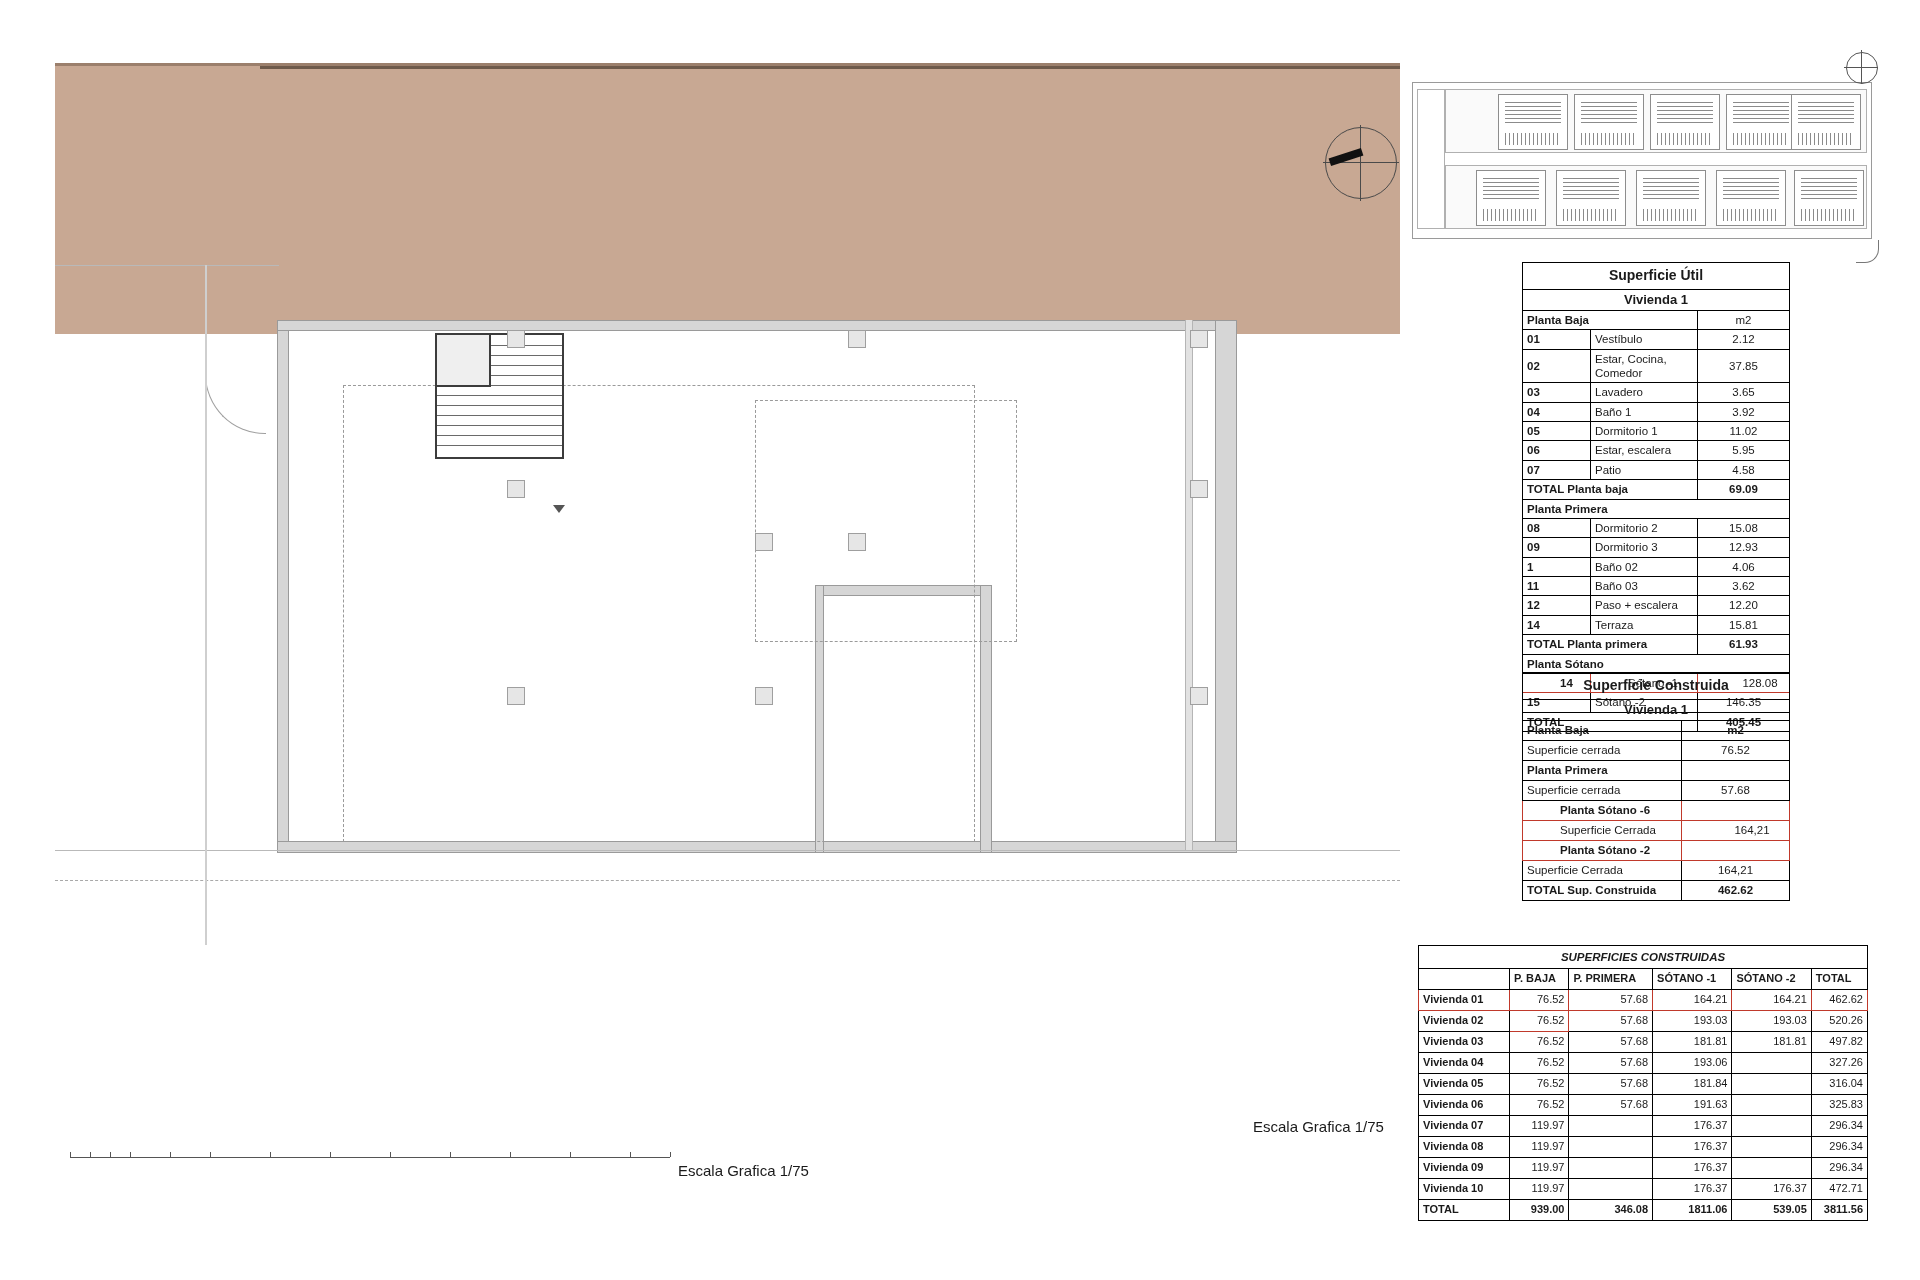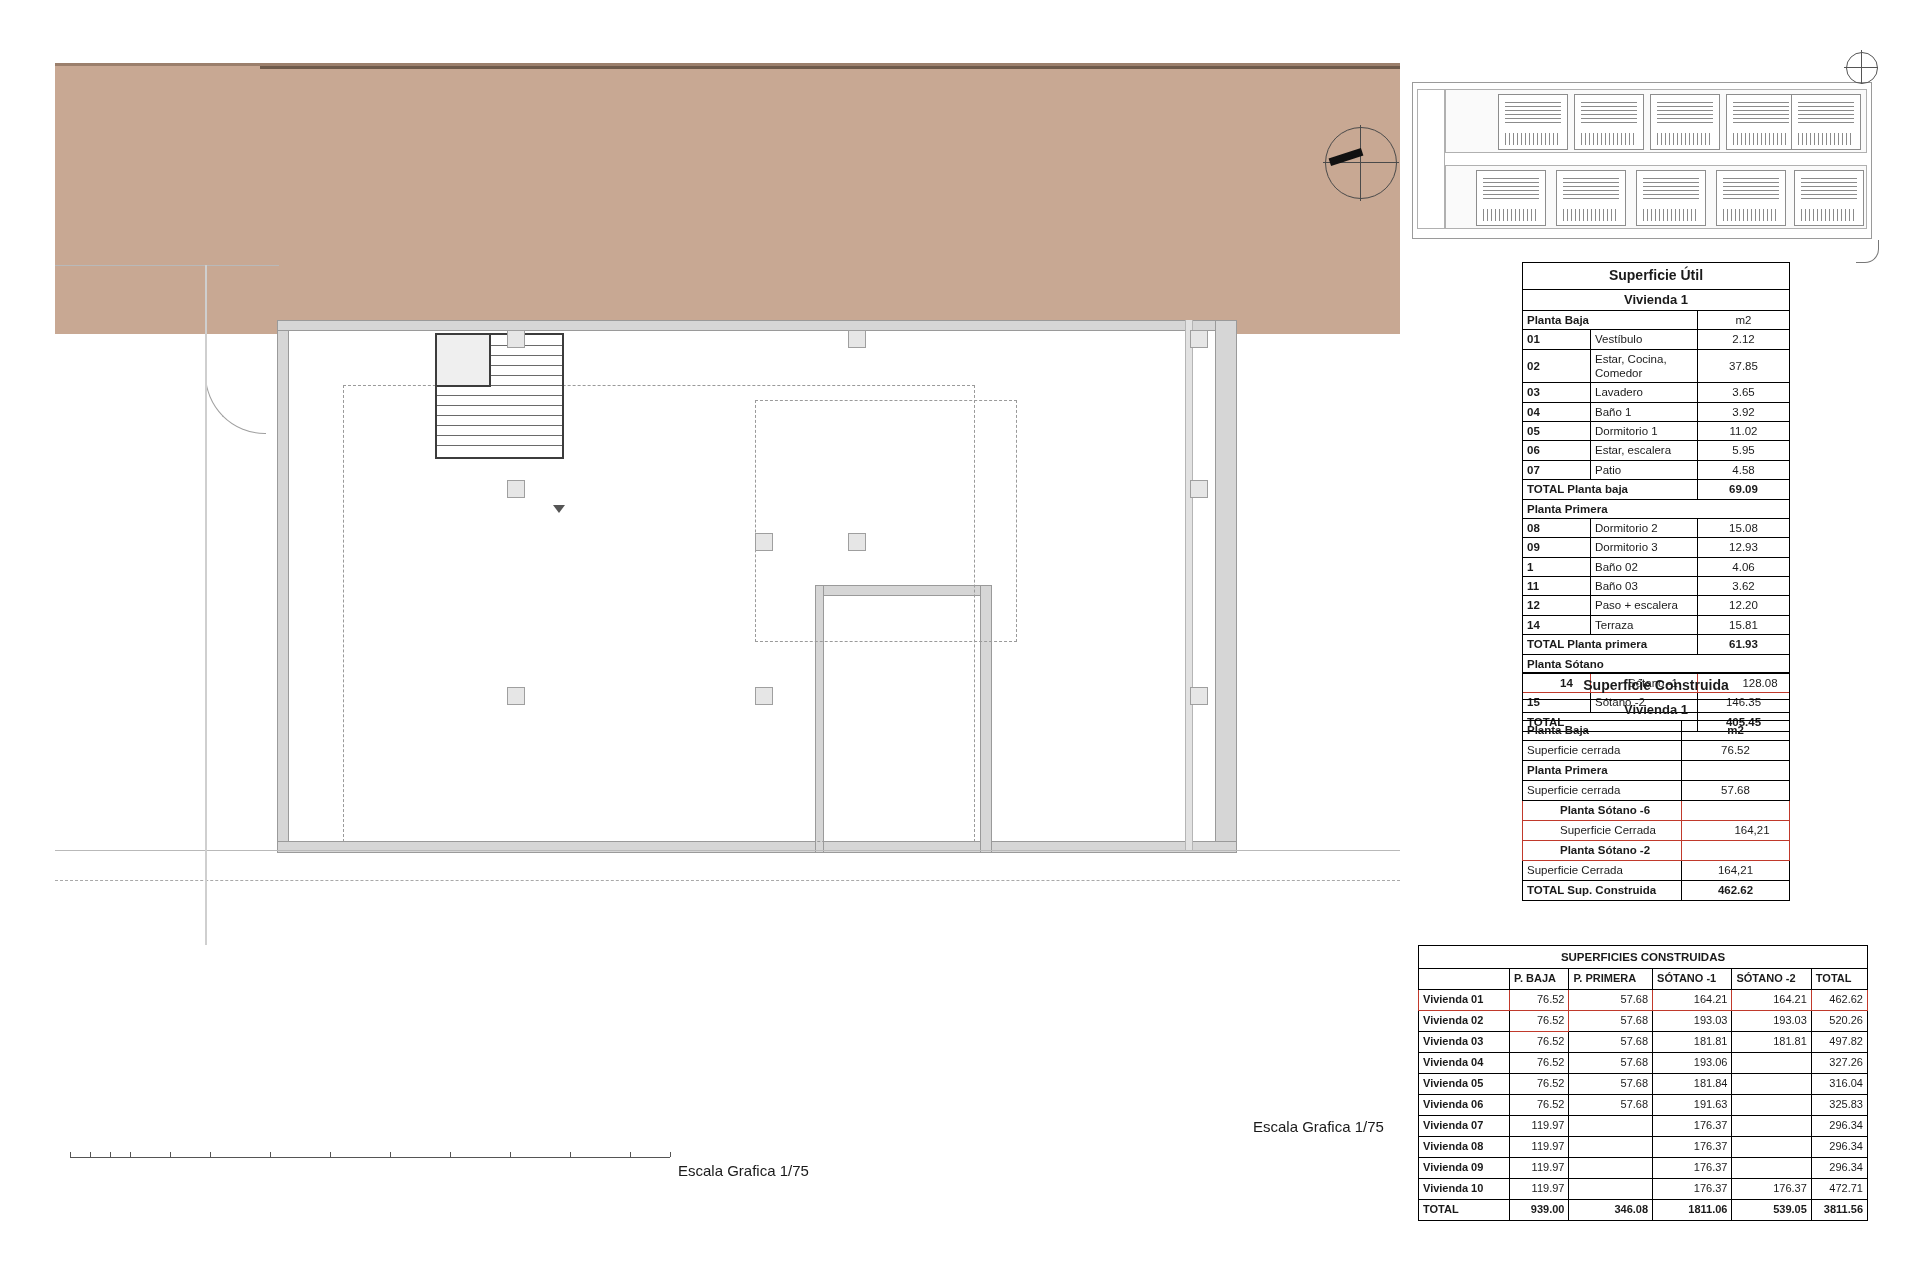--- a/index.html
+++ b/index.html
@@ -107,21 +107,21 @@
 
   .tbl-constr{position:absolute;left:1522px;top:672px;width:268px;}
   .tbl-constr td{height:15px;}
   .tbl-constr .title{text-align:center;font-weight:bold;font-size:14px;padding:4px;margin-top:25px;}
   .tbl-constr .sub{text-align:center;font-weight:bold;font-size:13px;padding:2px;}
   .tbl-constr .num{text-align:center;width:66px;}
   .tbl-constr .b{font-weight:bold;}
 
   .tbl-sup{position:absolute;left:1418px;top:945px;width:450px;}
   .tbl-sup td,.tbl-sup th{height:16px;font-size:11px;}
-  .tbl-sup .title{text-align:center;font-weight:bold;font-size:11.5px;padding:3px;}
+  .tbl-sup .title{text-align:center;font-weight:bold;font-size:11.5px;padding:3px;font-style:italic;}
   .tbl-sup th{font-weight:bold;text-align:left;}
   .tbl-sup .rowlab{font-weight:bold;text-align:left;width:82px;}
   .tbl-sup .v{text-align:right;}
   .tbl-sup .totalrow td{font-weight:bold;}
   .redcell{border:1px solid #c0392b !important;}
 </style>
 </head>
 <body>
 
 <div class="sheet">

